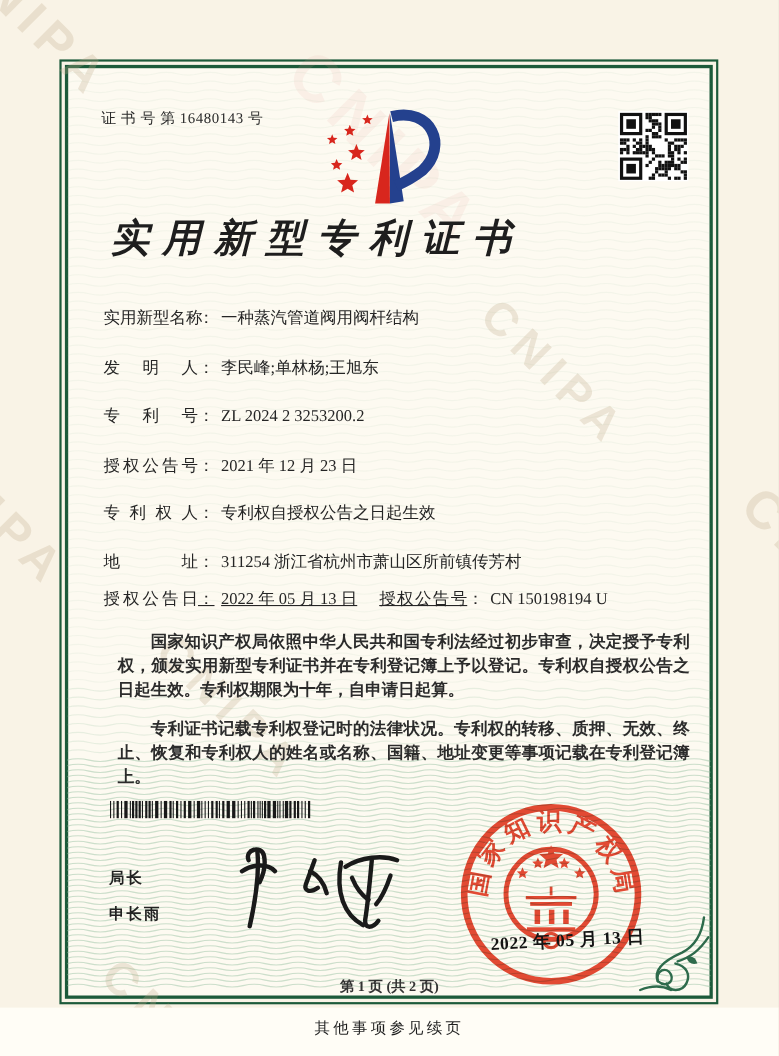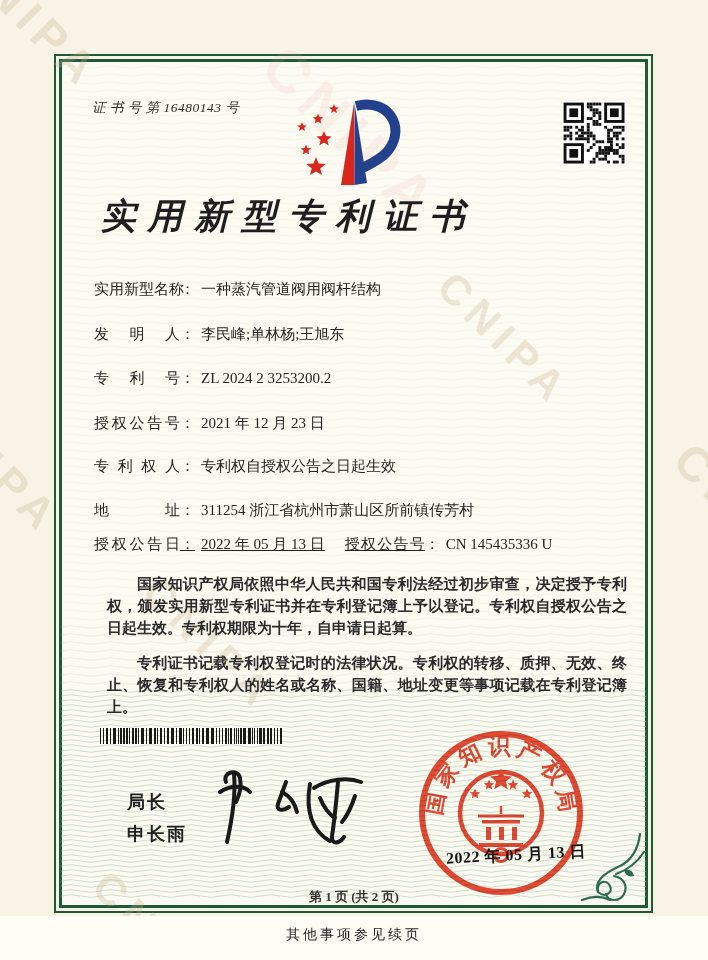--- a/index.html
+++ b/index.html
@@ -18,41 +18,41 @@
   }
   .bottom-strip{position:absolute; left:0; top:916px; width:708px; height:44px; background:#fffdf6;}
   
   .wm{
     position:absolute; font-family:"Liberation Sans",sans-serif; font-weight:bold;
     color:rgba(193,173,140,0.28); letter-spacing:8px; transform:rotate(45deg);
     transform-origin:center; white-space:nowrap; pointer-events:none;
   }
   .wm-pink{color:rgba(228,168,155,0.12);}
   
-  .cert-no{left:92px; top:99px; font-size:13.5px; letter-spacing:.5px;font-style:italic;}
+  .cert-no{left:92px; top:99px; font-size:13.5px; letter-spacing:.5px;}
   .title{
     left:0; top:193px; width:565px; text-align:center;
     font-size:35px; font-weight:bold; letter-spacing:12px; text-indent:12px;
     color:#1e1e1e;
     font-style:italic;
   }
   
   .frow{position:absolute; left:94px; font-size:15px; white-space:nowrap; color:#252525;}
   .flabel{
     display:inline-block; width:86px; vertical-align:bottom;
     text-align:justify; text-align-last:justify; text-justify:inter-character;
   }
   .flabel-sm{width:80px;text-decoration:underline;}
   .fcolon{margin-right:6px;}
   .fcol1{display:inline-block; width:247px;text-decoration:underline;}
   
   .paras{left:94px; top:560px; width:546px; font-size:15px; line-height:22px; text-align:justify; color:#2b2b2b;}
   .paras p{margin:13px; text-indent:2em;font-weight:bold;}
   
-  .official{left:99px; font-family:"Liberation Sans",sans-serif; font-weight:600; font-size:18px; letter-spacing:2px; color:#222;margin-left:28px;}
+  .official{left:99px; font-family:"Liberation Sans",sans-serif; font-weight:600; font-size:14px; letter-spacing:2px; color:#222;}
   .seal-date{
     left:436px; top:845px; width:160px; text-align:center;
     font-size:16px; font-weight:bold; letter-spacing:.5px; color:#141414;
     transform:rotate(-3deg);
   }
   .page-num{left:0; top:888px; width:708px; text-align:center; font-size:13px; color:#333;font-weight:bold;}
   .cont-note{left:0; top:926px; width:708px; text-align:center; font-size:14px; letter-spacing:3px; color:#1e1e1e;}
   svg{display:block;}
 </style>
 </head>
@@ -361,21 +361,21 @@
     <span class="flabel">专利权人</span><span class="fcolon">：</span><span>专利权自授权公告之日起生效</span>
   </div>
   <div class="frow" style="top:501px">
     <span class="flabel">地址</span><span class="fcolon">：</span><span>311254 浙江省杭州市萧山区所前镇传芳村</span>
   </div>
   <div class="frow" style="top:535px">
     <span class="fcol1">
       <span class="flabel">授权公告日</span><span class="fcolon">：</span><span>2022 年 05 月 13 日</span>
     </span>
     <span>
-      <span class="flabel flabel-sm">授权公告号</span><span class="fcolon">：</span><span>CN 145435336 U</span>
+      <span class="flabel flabel-sm">授权公告号</span><span class="fcolon">：</span><span>CN 150198194 U</span>
     </span>
   </div>
 
   <div class="abs paras">
     <p>国家知识产权局依照中华人民共和国专利法经过初步审查，决定授予专利权，颁发实用新型专利证书并在专利登记簿上予以登记。专利权自授权公告之日起生效。专利权期限为十年，自申请日起算。</p>
     <p>专利证书记载专利权登记时的法律状况。专利权的转移、质押、无效、终止、恢复和专利权人的姓名或名称、国籍、地址变更等事项记载在专利登记簿上。</p>
   </div>
 
   <svg class="abs" id="barcode" style="left:100px; top:728px;" width="186" height="16" viewBox="0 0 186 16">
       <rect x="0" y="0" width="1" height="16" fill="#191919"></rect>

